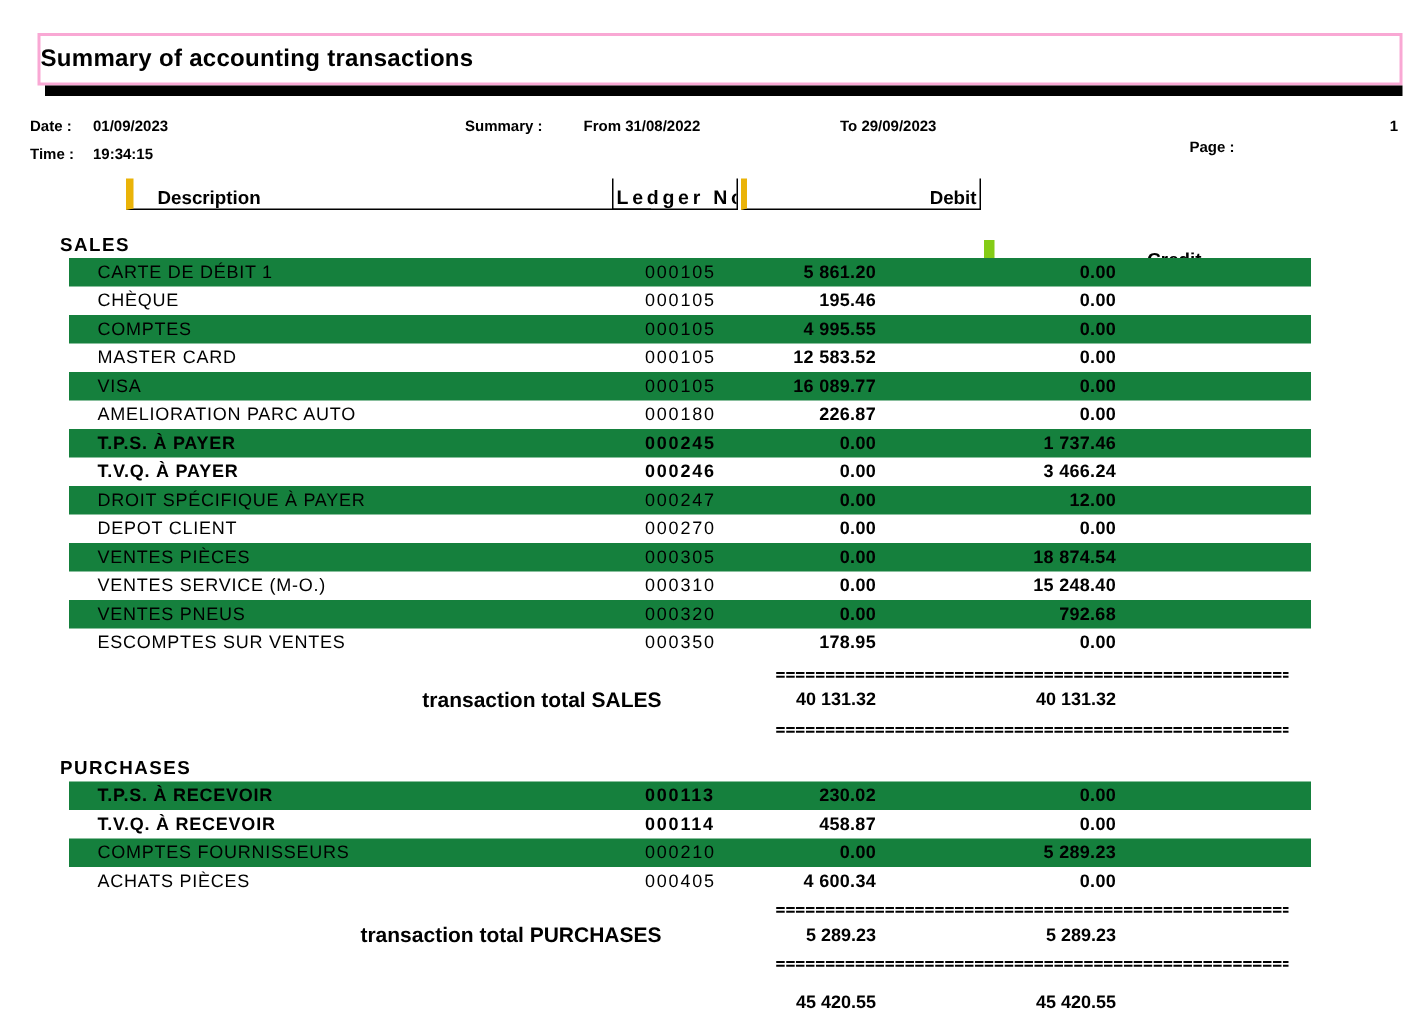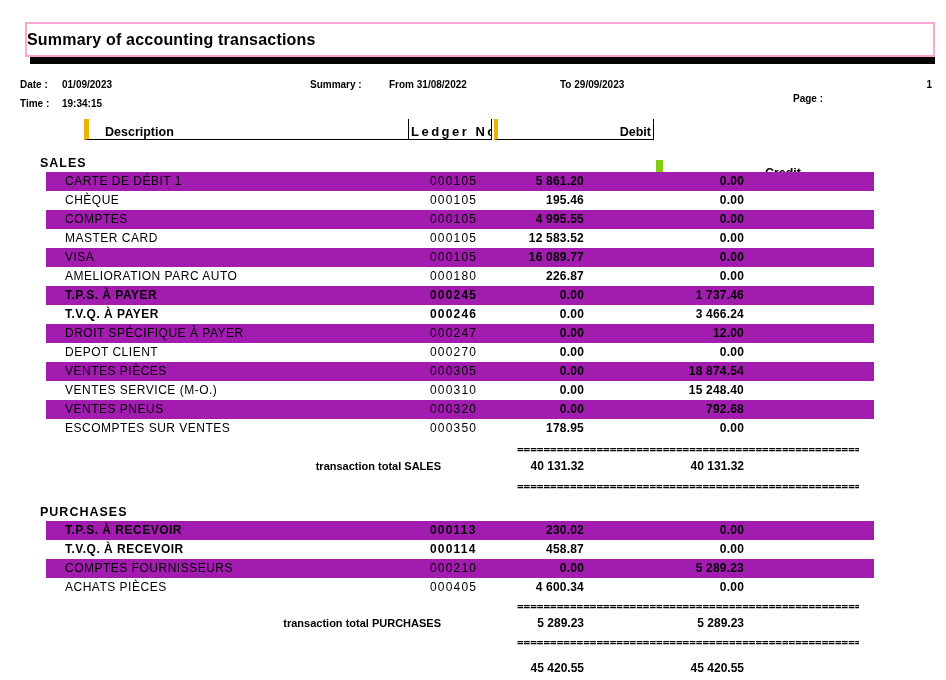--- a/index.html
+++ b/index.html
@@ -37,34 +37,34 @@
     padding-left:2px;letter-spacing:2.5px;font-size:13px;}
   .ch-debit{left:494px;width:160px;border-left:4px solid #eab308;border-right:1px solid #000;
     justify-content:flex-end;padding-right:2px;}
   .ch-credit{left:656px;width:147px;border-left:7px solid #84cc16;justify-content:flex-end;padding-right:2px;margin-top:41px;}
   
   .table-area{position:absolute;left:0;top:155px;width:870px;margin-left:20px;}
   .section-label{height:17px;line-height:16px;padding-left:20px;font-size:12.5px;
     font-weight:bold;letter-spacing:1px;}
   .section-label.purchases{margin-top:13px;}
   .row{position:relative;height:19px;line-height:19px;margin:0 16px 0 26px;font-size:12px;}
-  .row.shaded{background:#a21caf;}
+  .row.shaded{background:#15803d;}
   .row span{position:absolute;white-space:nowrap;}
   .c-desc{left:19px;letter-spacing:0.5px;}
   .c-ledger{left:384px;letter-spacing:1.2px;}
   .c-debit{right:290px;font-weight:bold;letter-spacing:0.2px;}
   .c-credit{right:130px;font-weight:bold;letter-spacing:0.2px;}
   .row.bold-row .c-desc,.row.bold-row .c-ledger{font-weight:bold;}
   .sep-row{position:relative;height:9px;margin-top:7px;}
   .sep-row.tight{margin-top:5px;}
   .sep-row.tighter{margin-top:4px;}
   .sep{position:absolute;left:497px;width:342px;height:9px;overflow:hidden;white-space:nowrap;
     font-family:"DejaVu Sans Mono",monospace;font-size:11px;font-weight:bold;line-height:9px;}
   .total-row{position:relative;height:21px;line-height:21px;margin-top:2px;}
-  .total-label{position:absolute;right:449px;font-size:11px;font-weight:bold;white-space:nowrap;}
+  .total-label{position:absolute;right:449px;font-size:14px;font-weight:bold;white-space:nowrap;}
   .t-debit{position:absolute;right:306px;font-size:12px;font-weight:bold;white-space:nowrap;}
   .t-credit{position:absolute;right:146px;font-size:12px;font-weight:bold;white-space:nowrap;}
   .grand-row{position:relative;height:19px;line-height:19px;margin-top:12px;}
 </style>
 </head>
 <body>
 
 <div class="page">
 
   <div class="title-box">

